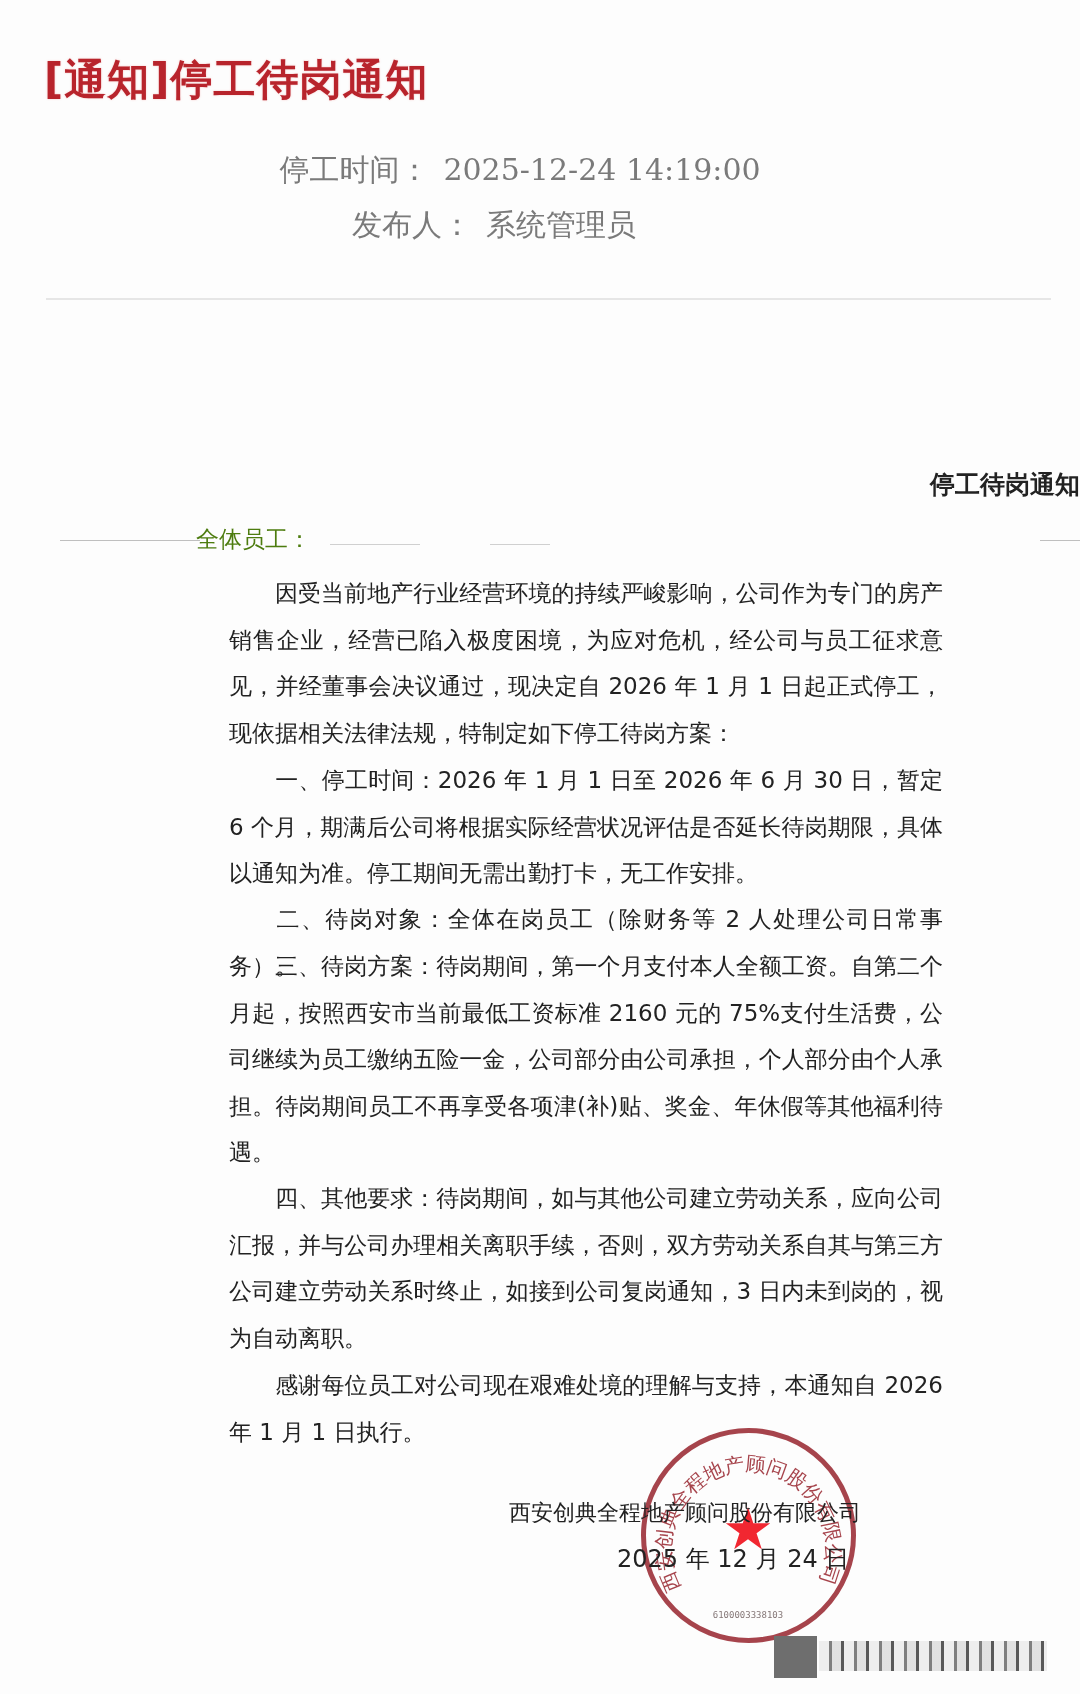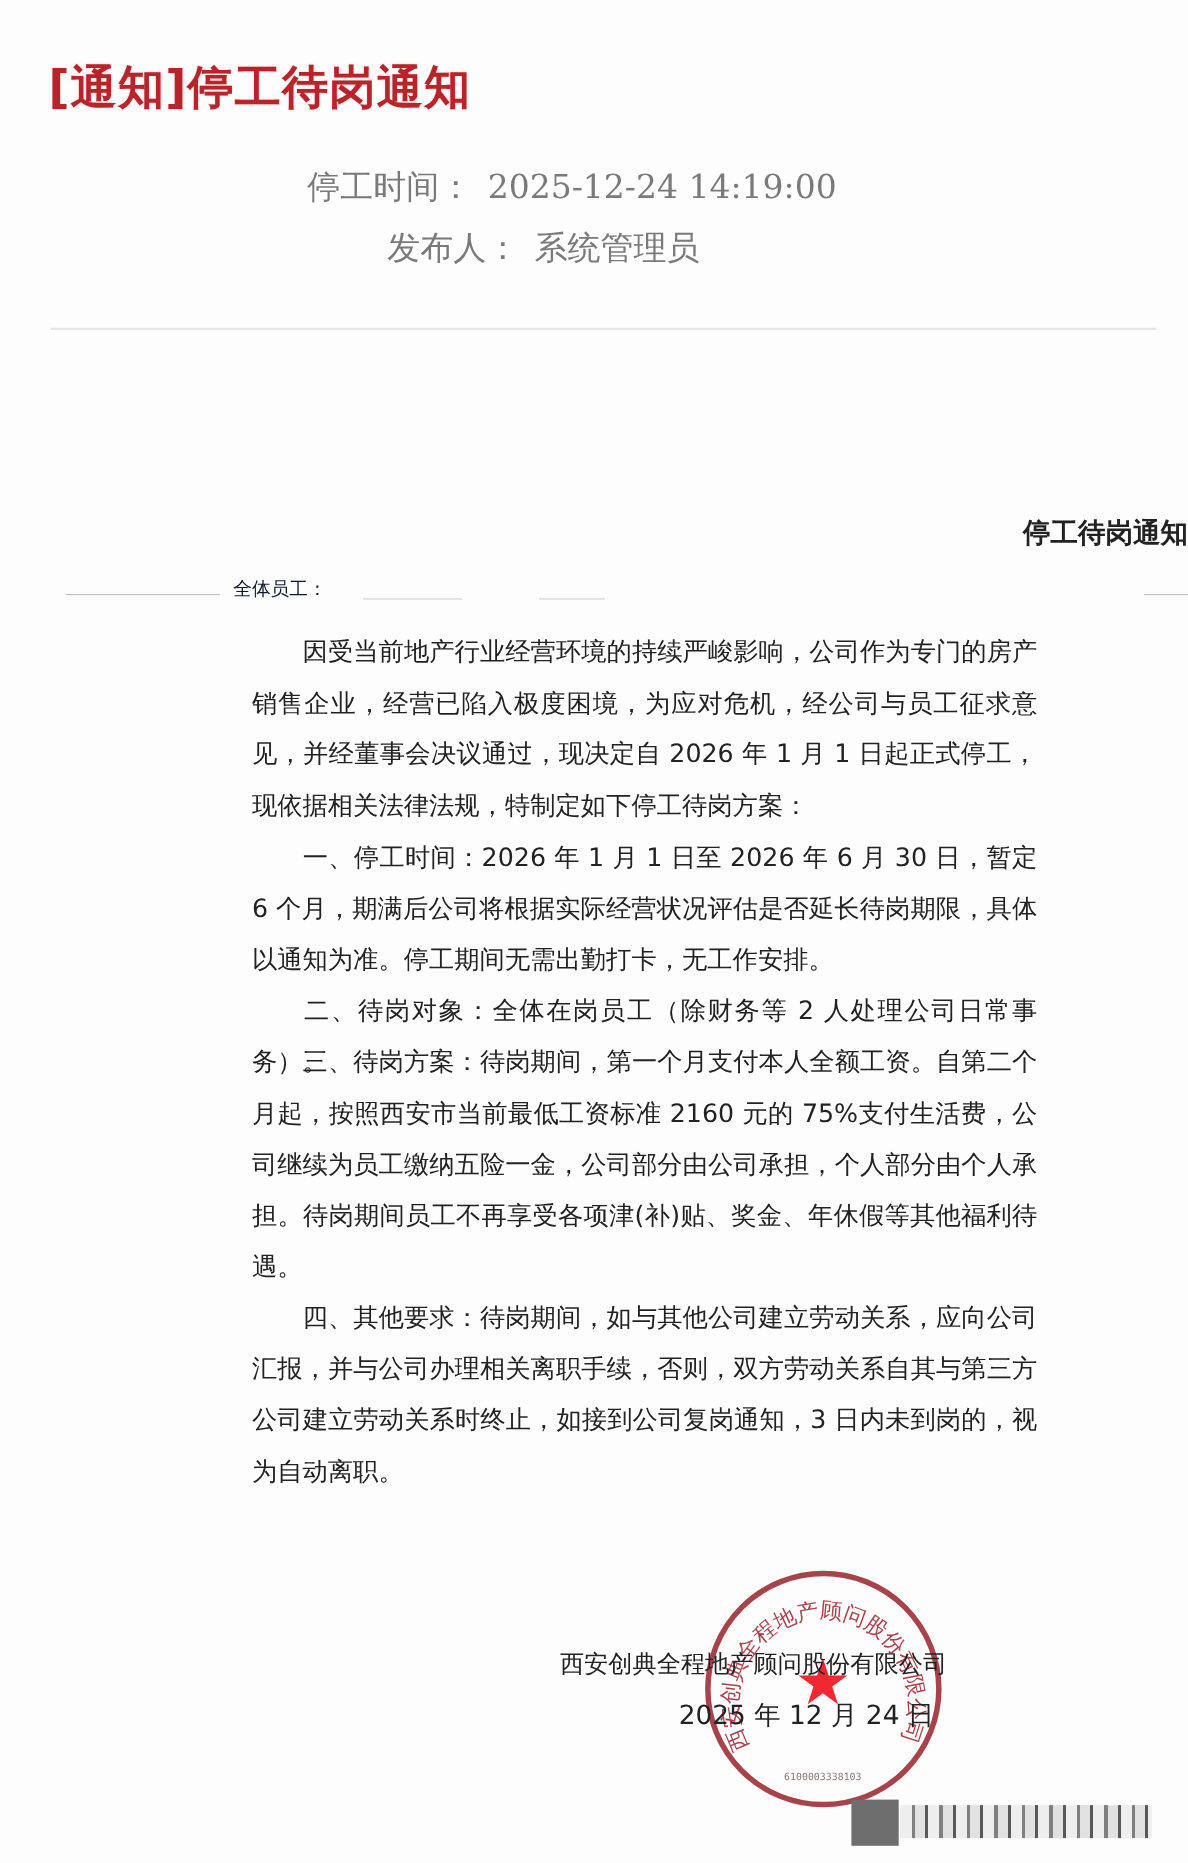--- a/index.html
+++ b/index.html
@@ -15,21 +15,21 @@
   }
   .meta { position:absolute; left:0; width:1080px; text-align:center; color:#7a7a7a; font-size:30px; white-space:nowrap; }
   .meta.time { top:150px; left:-20px; }
   .meta.author { top:205px; left:-46px; }
   .meta .val { font-family:"DejaVu Serif","Liberation Serif",serif; }
   .meta .lbl { margin-right:14px; }
   .divider { position:absolute; left:46px; top:298px; width:1005px; height:2px; background:#e6e6e6; }
 
   .doc { position:absolute; left:0; top:0; width:1080px; height:1694px; }
   .doc-title { position:absolute; top:468px; left:0; width:1080px; text-align:right; font-size:25px; font-weight:bold; color:#222; }
-  .salutation { position:absolute; top:524px; left:196px; font-size:17px; color:#0f172a;margin-left:16px; }
+  .salutation { position:absolute; top:524px; left:196px; font-size:23px; color:#4d7c0f; }
   .scan-line { position:absolute; height:1px; background:#bfbfbf; }
   .para { position:absolute; left:196px; width:714px; font-size:23px; line-height:46.5px; color:#222; text-align:justify;margin-left:33px; }
   .para .indent { display:inline-block; width:46px; }
   .p-intro { top:570px; }
   .p-1 { top:757px; }
   .p-2 { top:896px; }
   .p-3 { top:943px; }
   .p-4 { top:1175px; }
   .p-close { top:1362px; }
   .company { position:absolute; top:1498px; left:509px; font-size:22px; color:#222; white-space:nowrap; }
@@ -64,20 +64,21 @@
   <div class="scan-line" style="top:544px;left:330px;width:90px;background:#d0d0d0;"></div>
   <div class="scan-line" style="top:544px;left:490px;width:60px;background:#d0d0d0;"></div>
   <div class="scan-line" style="top:540px;left:1040px;width:40px;"></div>
   <div class="salutation">全体员工：</div>
 
   <div class="para p-intro"><span class="indent"></span><span>因受当前地产行业经营环境的持续严峻影响，公司作为专门的房产销售企业，经营已陷入极度困境，为应对危机，经公司与员工征求意见，并经董事会决议通过，现决定自 2026 年 1 月 1 日起正式停工，现依据相关法律法规，特制定如下停工待岗方案：</span></div>
   <div class="para p-1"><span class="indent"></span><span>一、停工时间：2026 年 1 月 1 日至 2026 年 6 月 30 日，暂定 6 个月，期满后公司将根据实际经营状况评估是否延长待岗期限，具体以通知为准。停工期间无需出勤打卡，无工作安排。</span></div>
   <div class="para p-2"><span class="indent"></span><span>二、待岗对象：全体在岗员工（除财务等 2 人处理公司日常事务）。</span></div>
   <div class="para p-3"><span class="indent"></span><span>三、待岗方案：待岗期间，第一个月支付本人全额工资。自第二个月起，按照西安市当前最低工资标准 2160 元的 75%支付生活费，公司继续为员工缴纳五险一金，公司部分由公司承担，个人部分由个人承担。待岗期间员工不再享受各项津(补)贴、奖金、年休假等其他福利待遇。</span></div>
   <div class="para p-4"><span class="indent"></span><span>四、其他要求：待岗期间，如与其他公司建立劳动关系，应向公司汇报，并与公司办理相关离职手续，否则，双方劳动关系自其与第三方公司建立劳动关系时终止，如接到公司复岗通知，3 日内未到岗的，视为自动离职。</span></div>
+  <div class="para p-close"><span class="indent"></span><span>感谢每位员工对公司现在艰难处境的理解与支持，本通知自 2026 年 1 月 1 日执行。</span></div>
 
   <div class="stamp">
     <svg width="215" height="215" viewBox="0 0 215 215">
       <defs>
           <path id="sealArc" d="M 40 160 A 78 78 0 1 1 175 160"></path>
         </defs>
       <text font-size="20" fill="rgba(150,35,45,0.85)" font-family="DejaVu Sans, sans-serif">
         <textPath href="#sealArc">西安创典全程地产顾问股份有限公司</textPath>
       </text>
       <text x="107" y="190" font-size="9" text-anchor="middle" fill="rgba(80,60,60,0.7)" font-family="DejaVu Sans Mono, monospace">6100003338103</text>

